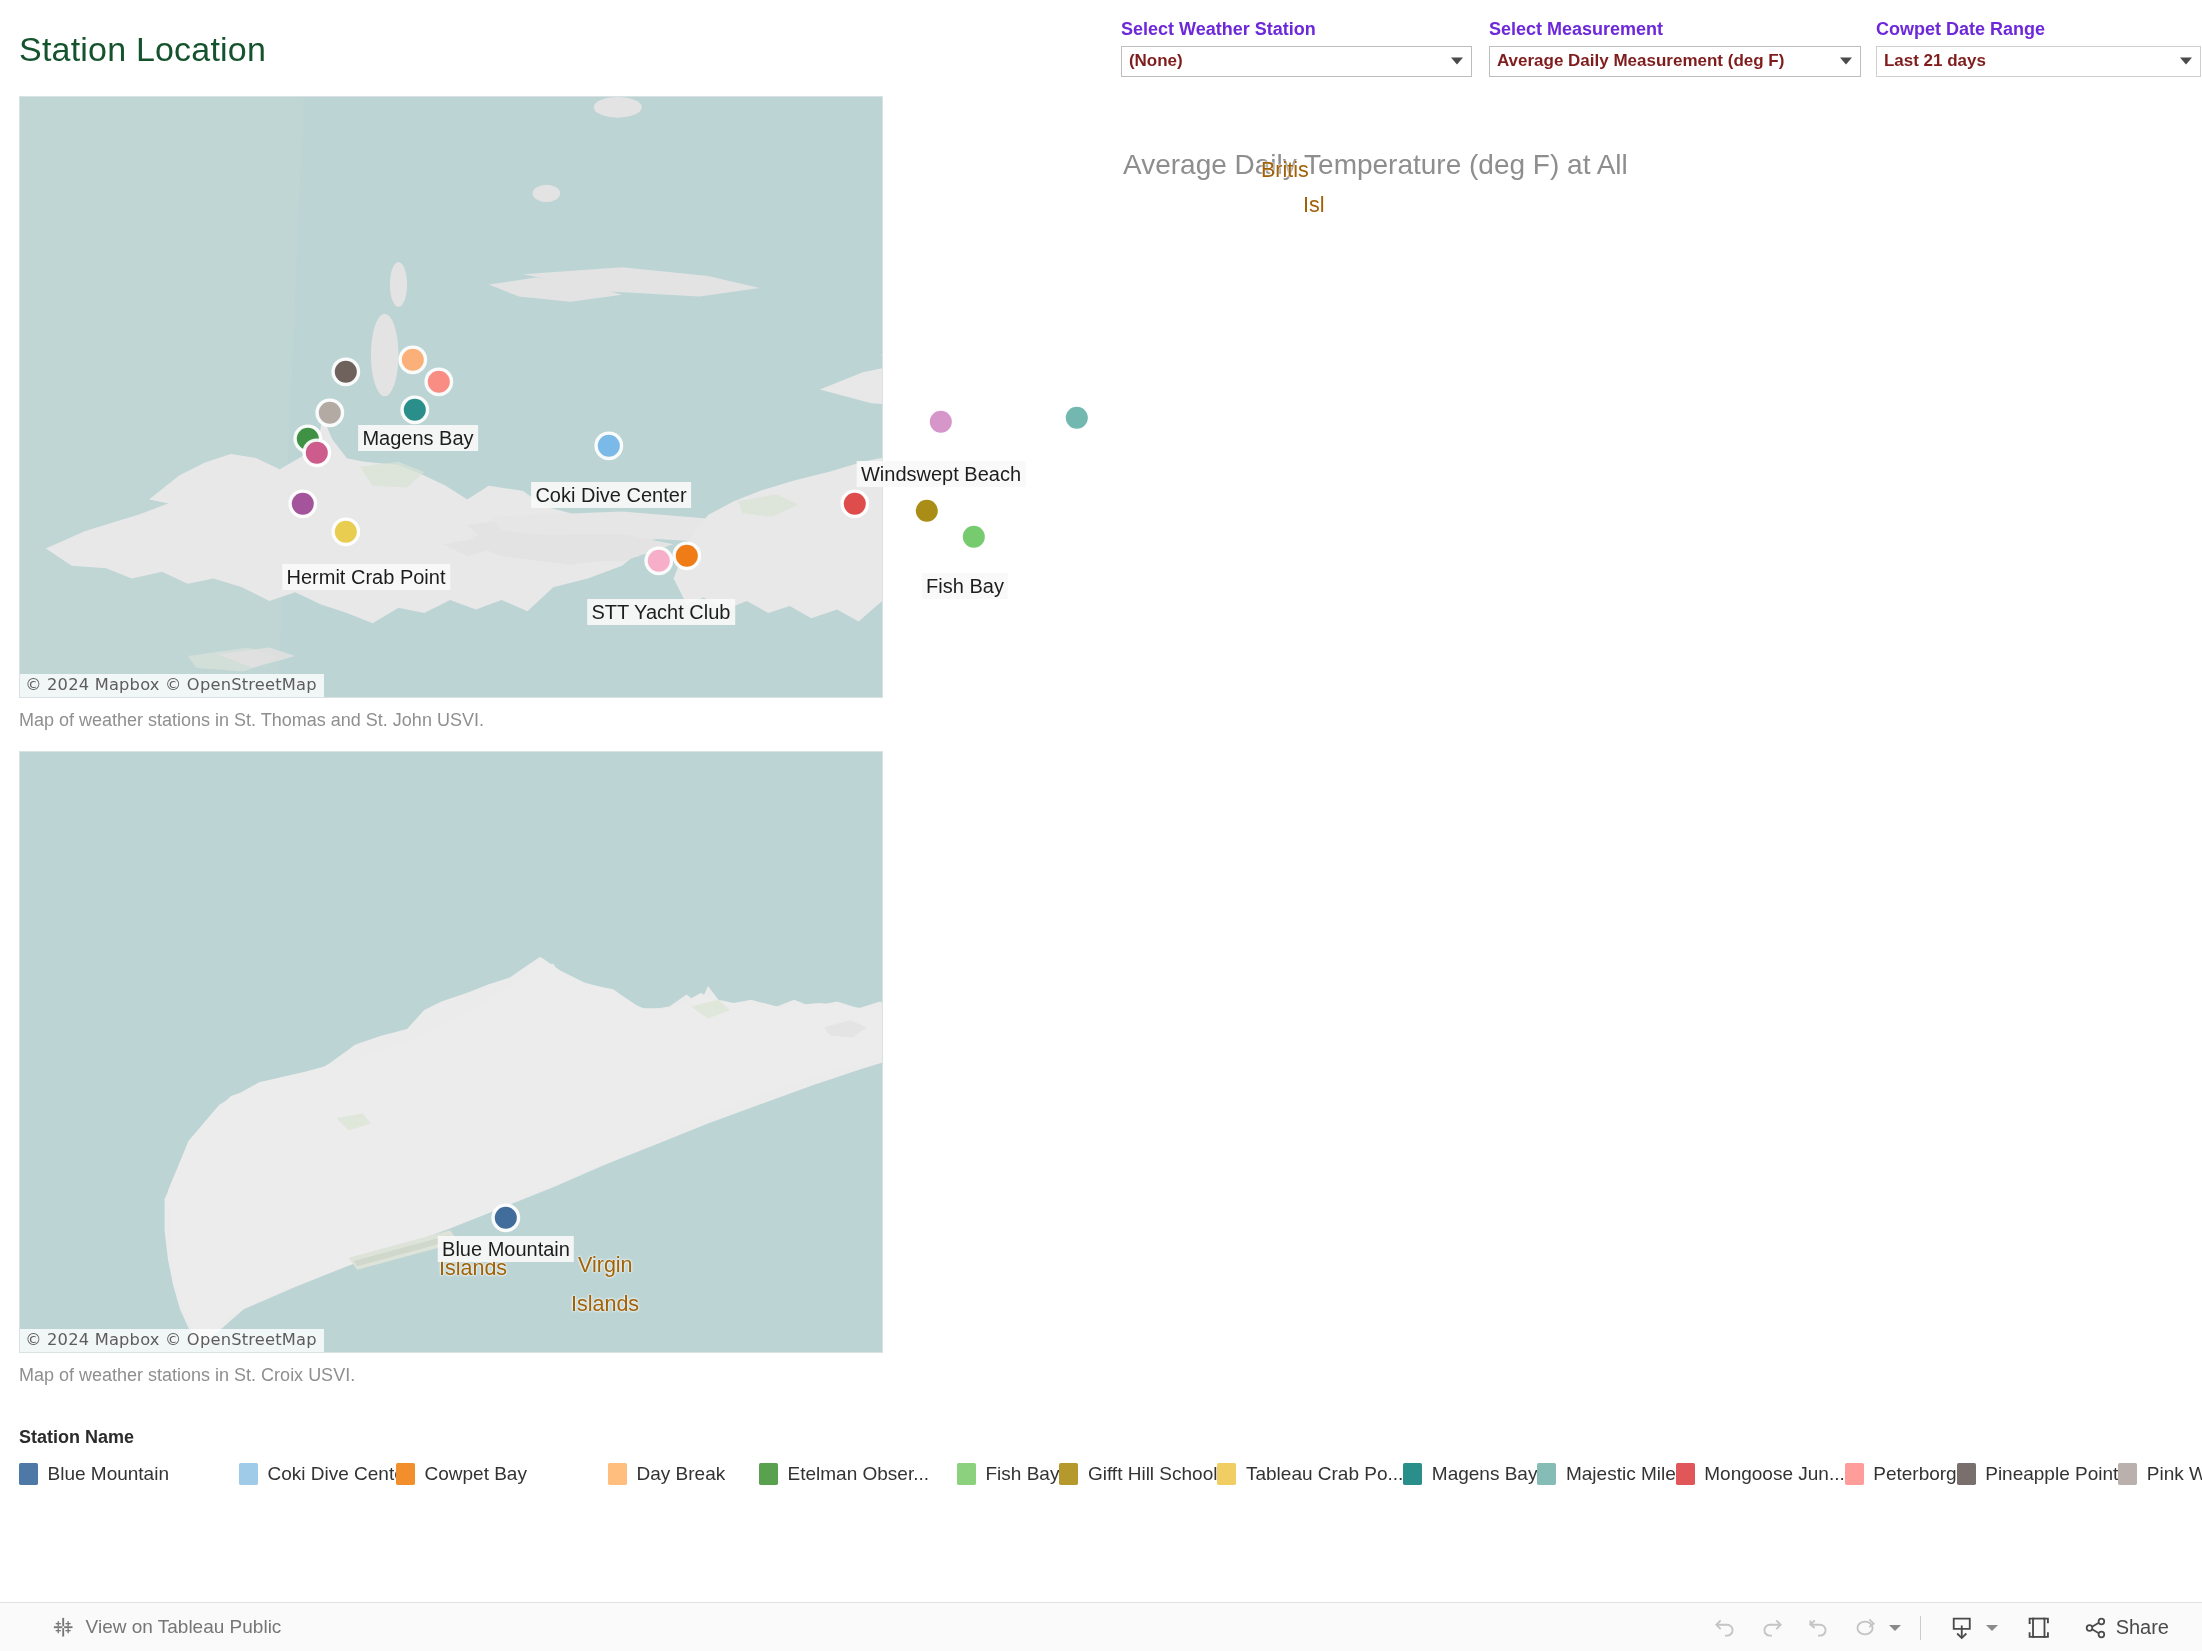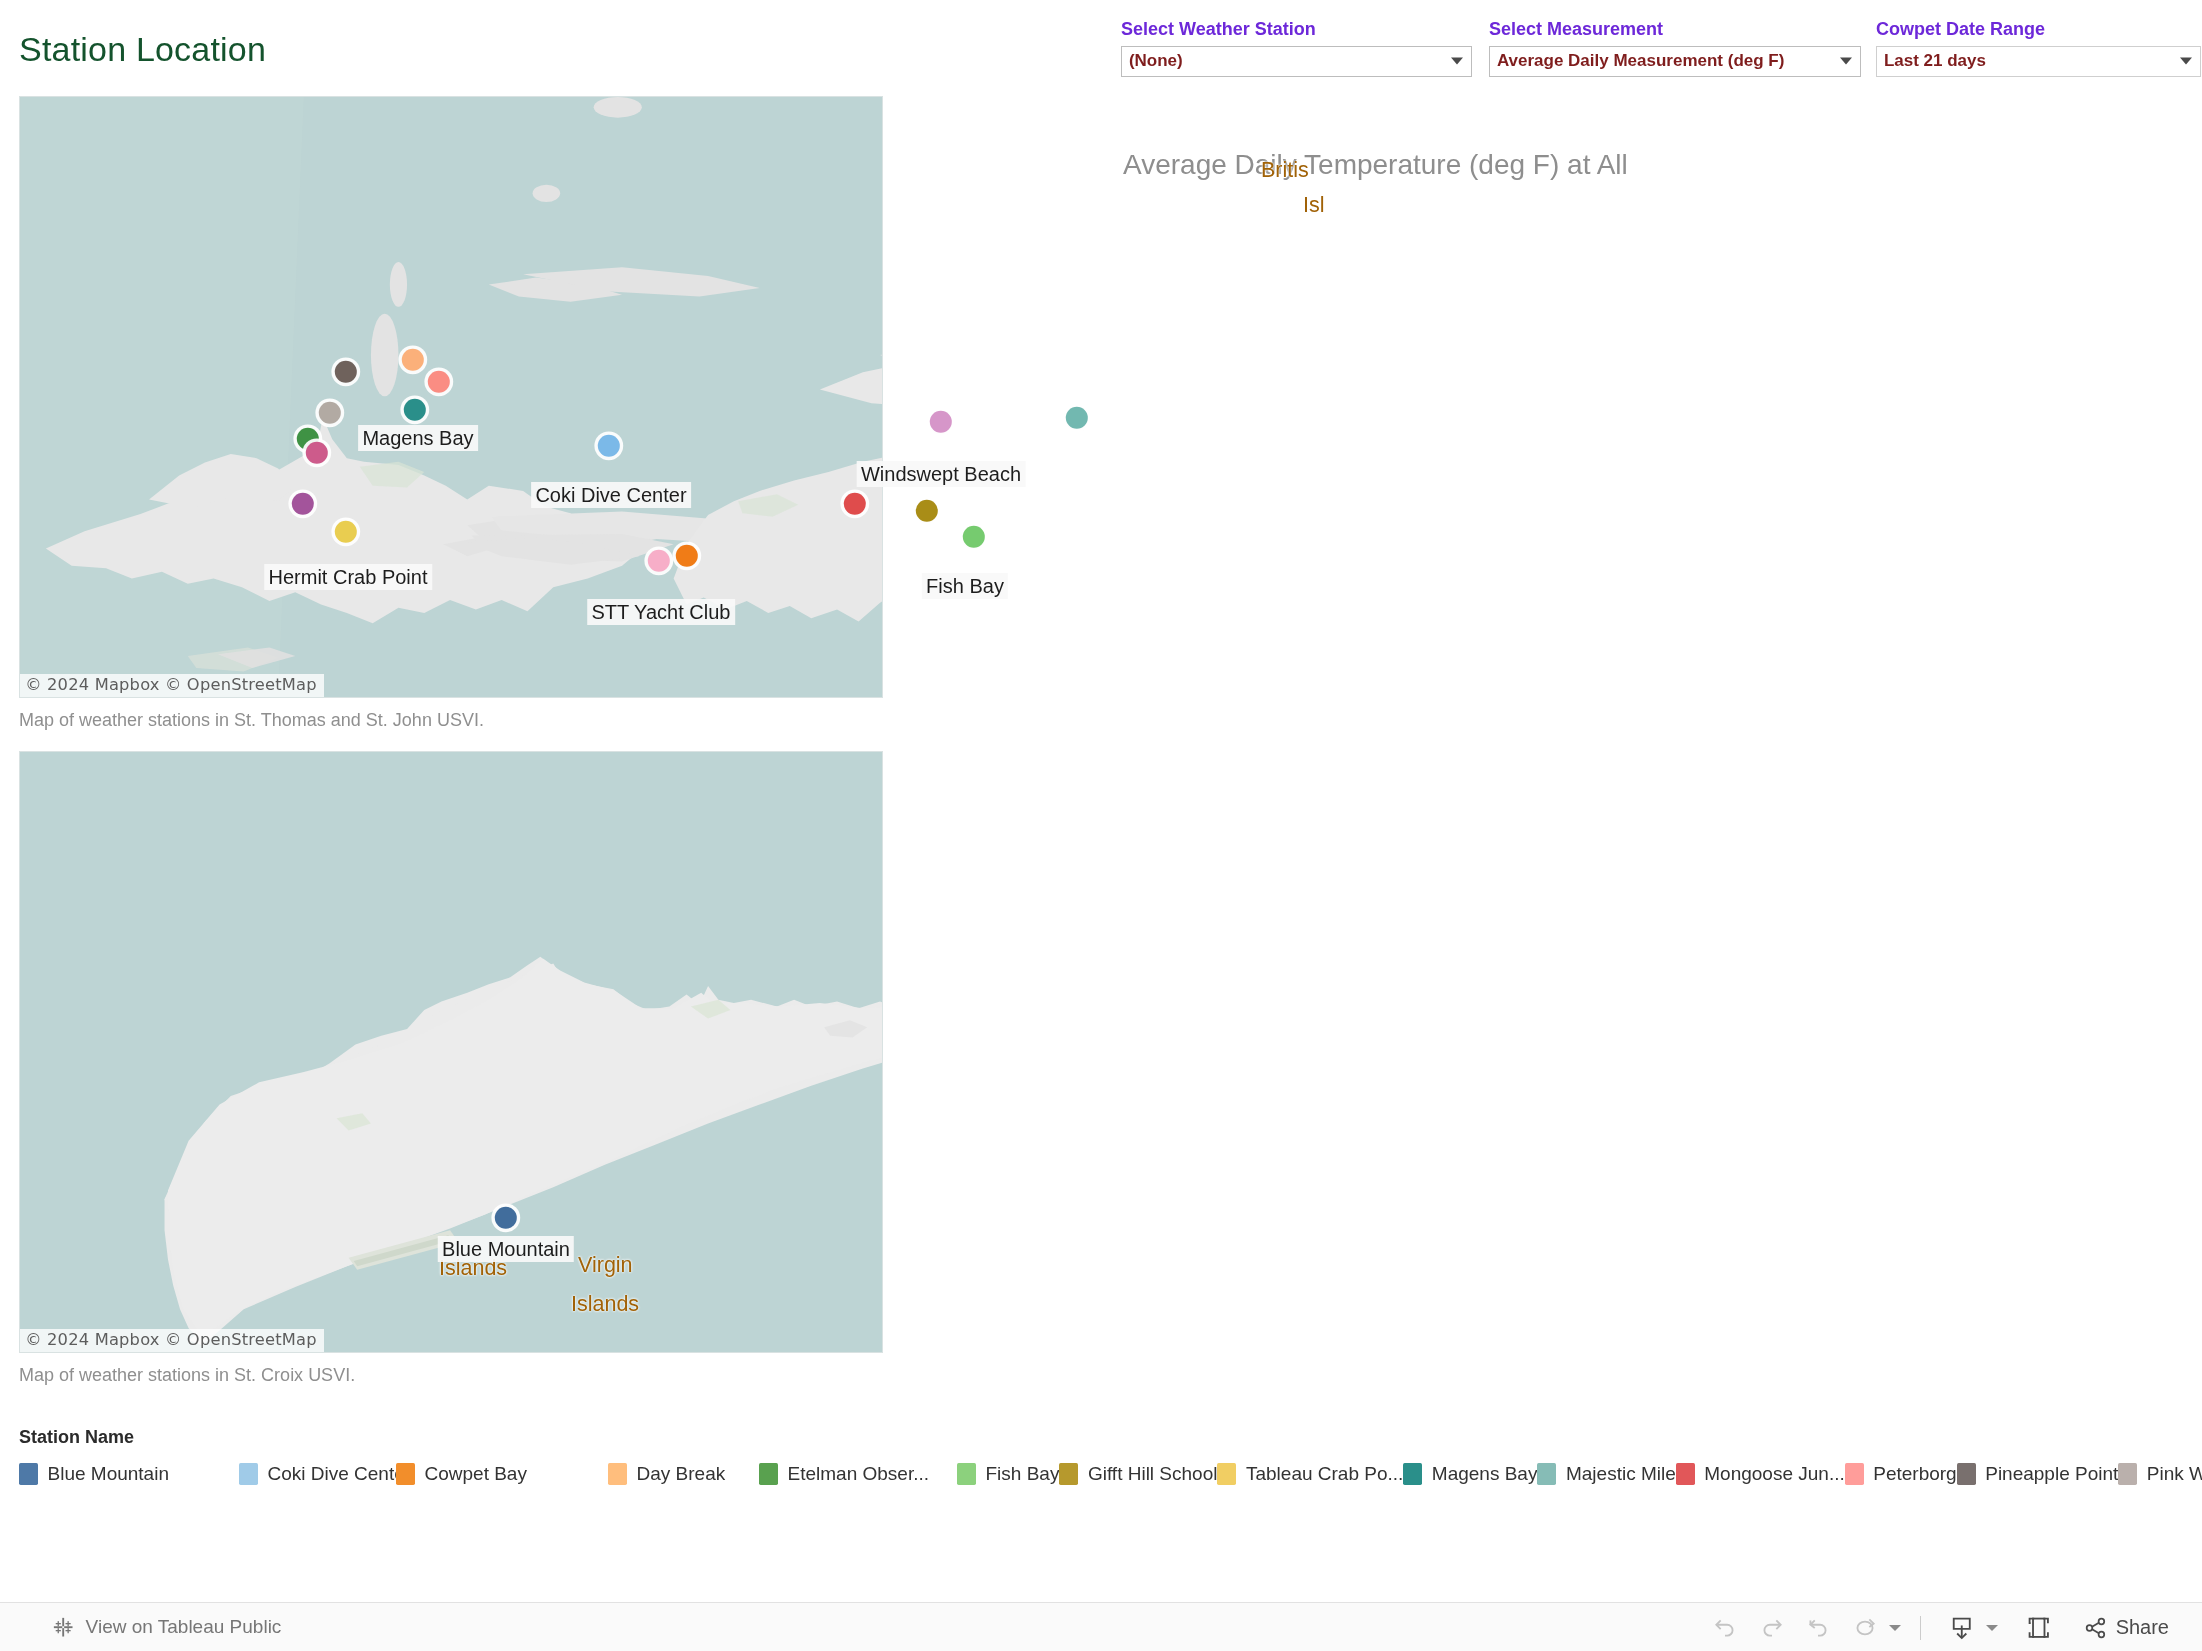--- a/index.html
+++ b/index.html
@@ -241,21 +241,21 @@
       <div class="marker" title="Coki Dive Center" style="left: 609px; top: 446px; background: rgb(123, 185, 232);"></div>
       <div class="marker" title="STT Yacht Club" style="left: 659px; top: 561px; background: rgb(247, 174, 200);"></div>
       <div class="marker" title="Cowpet Bay" style="left: 687px; top: 556px; background: rgb(240, 124, 23);"></div>
       <div class="marker" title="Windswept Beach" style="left: 941px; top: 422px; background: rgb(214, 150, 201);"></div>
       <div class="marker" title="Majestic Mile" style="left: 1077px; top: 418px; background: rgb(114, 184, 176);"></div>
       <div class="marker" title="Mongoose Junction" style="left: 855px; top: 504px; background: rgb(223, 76, 76);"></div>
       <div class="marker" title="Gifft Hill School" style="left: 927px; top: 511px; background: rgb(169, 141, 23);"></div>
       <div class="marker" title="Fish Bay" style="left: 974px; top: 537px; background: rgb(118, 203, 111);"></div>
       <div class="mlabel" style="left: 418px; top: 425px;">Magens Bay</div>
       <div class="mlabel" style="left: 611px; top: 482px;">Coki Dive Center</div>
-      <div class="mlabel" style="left: 348px; top: 564px;">Hermit Crab Point</div>
+      <div class="mlabel" style="left: 366px; top: 564px;">Hermit Crab Point</div>
       <div class="mlabel" style="left: 661px; top: 599px;">STT Yacht Club</div>
       <div class="mlabel" style="left: 941px; top: 461px;">Windswept Beach</div>
       <div class="mlabel" style="left: 965px; top: 573px;">Fish Bay</div>
     </div>
   <div id="overlay-stx">
       <div class="maptext" style="left: 439px; top: 1256px;">Islands</div>
       <div class="maptext" style="left: 578px; top: 1253px;">Virgin</div>
       <div class="maptext" style="left: 571px; top: 1292px;">Islands</div>
       <div class="marker" title="Blue Mountain" style="left: 506px; top: 1218px; background: rgb(65, 109, 156);"></div>
       <div class="mlabel" style="left: 506px; top: 1236px;">Blue Mountain</div>

